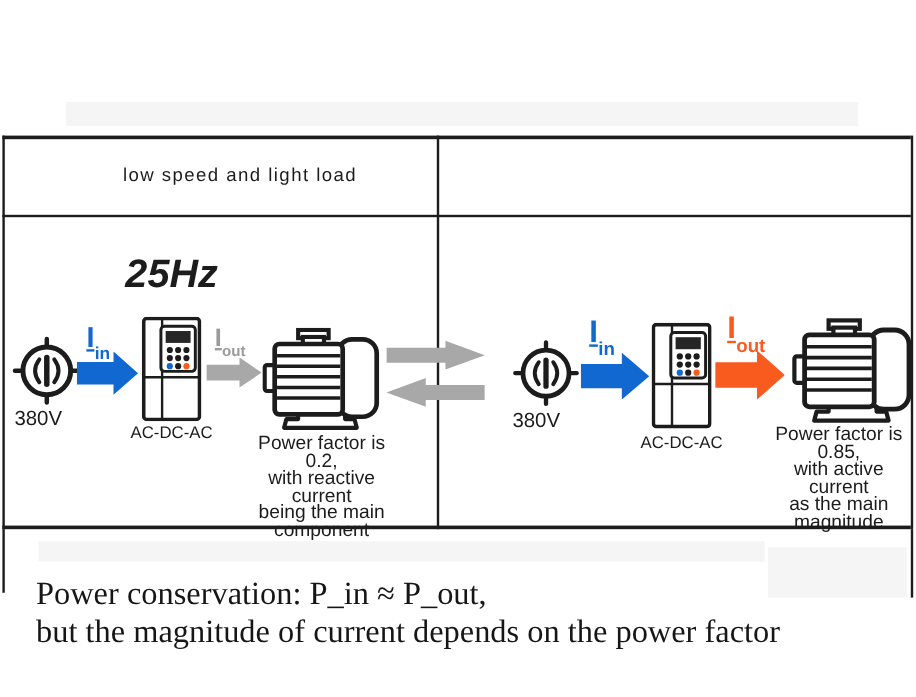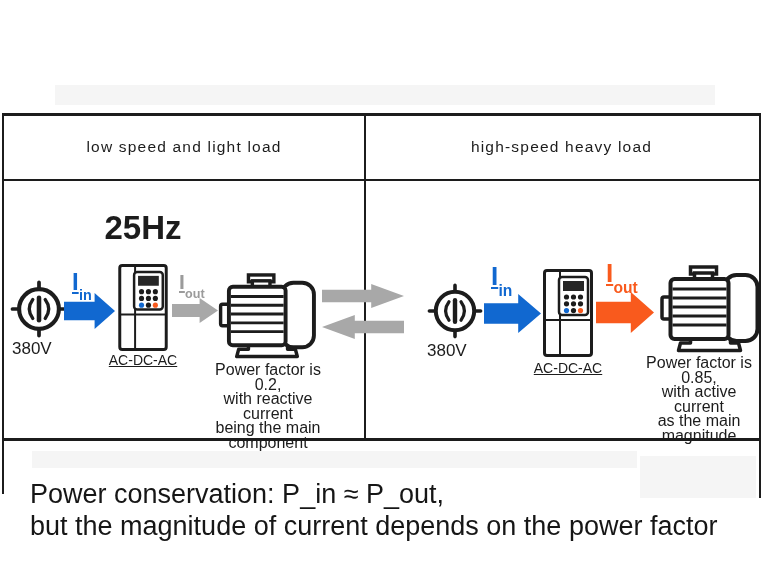--- a/index.html
+++ b/index.html
@@ -3,27 +3,27 @@
 <meta charset="utf-8">
 <style>
   html,body{margin:0;padding:0;background:#ffffff;}
   #stage{
     position:relative;width:763px;height:581px;background:#ffffff;overflow:hidden;
     font-family:"Liberation Sans", sans-serif;color:var(--outline,#1c1c1c);
   }
   .abs{position:absolute;}
   .line{background:var(--outline,#1c1c1c);}
   .hdr{font-size:15.5px;letter-spacing:1.2px;text-align:center;line-height:66px;white-space:nowrap;}
-  .freq{font-size:33px;font-weight:700;text-align:center;white-space:nowrap;}
+  .freq{font-size:33px;font-weight:700;text-align:center;white-space:nowrap;font-style:italic;}
   .volt{font-size:17px;text-align:left;white-space:nowrap;}
-  .conv{font-size:14px;text-align:center;white-space:nowrap;text-decoration:underline;}
+  .conv{font-size:14px;text-align:center;white-space:nowrap;}
   .note{font-size:16px;line-height:14.5px;text-align:center;white-space:pre-line;}
   .cur{font-weight:700;white-space:nowrap;text-decoration:underline;}
   .cur sub{font-size:0.60em;position:relative;top:0.28em;left:0.02em;}
-  .cap{font-size:27px;line-height:31px;white-space:nowrap;color:#161616;}
+  .cap{font-size:27px;line-height:31px;white-space:nowrap;color:#161616;font-family:Liberation Serif, serif;}
   .artifact{background:var(--artifact,#f4f4f4);}
   svg{display:block;overflow:visible;}
 </style>
 </head>
 <body>
 
 <div id="stage">
 
   <svg width="0" height="0" style="position:absolute" aria-hidden="true">
     <defs>
@@ -73,22 +73,21 @@
 
   <div class="abs line" style="left:2px;top:113px;width:757px;height:3px"></div>
   <div class="abs line" style="left:2px;top:179px;width:757px;height:2px"></div>
   <div class="abs line" style="left:2px;top:438px;width:757px;height:3px"></div>
   <div class="abs line" style="left:2px;top:113px;width:2px;height:328px"></div>
   <div class="abs line" style="left:759px;top:113px;width:2px;height:328px"></div>
   <div class="abs line" style="left:364px;top:113px;width:2px;height:328px"></div>
   <div class="abs line" style="left:2px;top:441px;width:2px;height:53px"></div>
   <div class="abs line" style="left:759px;top:441px;width:2px;height:57px"></div>
 
-  <div class="abs hdr" style="left:4px;top:114px;width:360px;height:66px">low speed and light load</div>
-  <div class="abs hdr" style="left:366px;top:114px;width:391px;height:66px">high-speed heavy load</div>
+  <div class="abs hdr" style="left:20px;top:114px;width:360px;height:66px">low speed and light load</div>
 
   <div class="abs freq" style="left:73px;top:209px;width:140px">25Hz</div>
 
   <svg class="abs" style="left:10px;top:280px" width="58" height="58">
       <use href="#sym-source"></use>
     </svg>
   <div class="abs volt" style="left:12px;top:339px;width:54px">380V</div>
 
   <div class="abs cur" style="left:72px;top:268px;font-size:24px;color:var(--blue)"><span>I</span><sub>in</sub></div>
   <svg class="abs" style="left:64px;top:293px;fill:var(--blue)" width="51" height="36">

